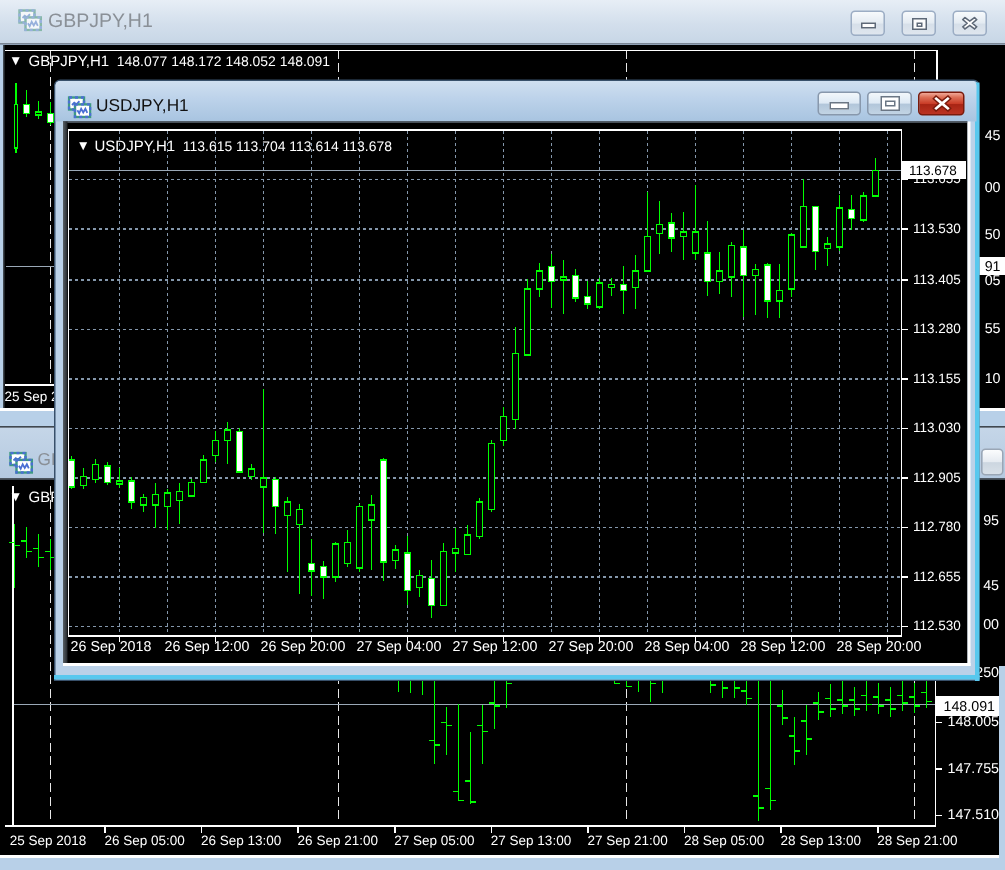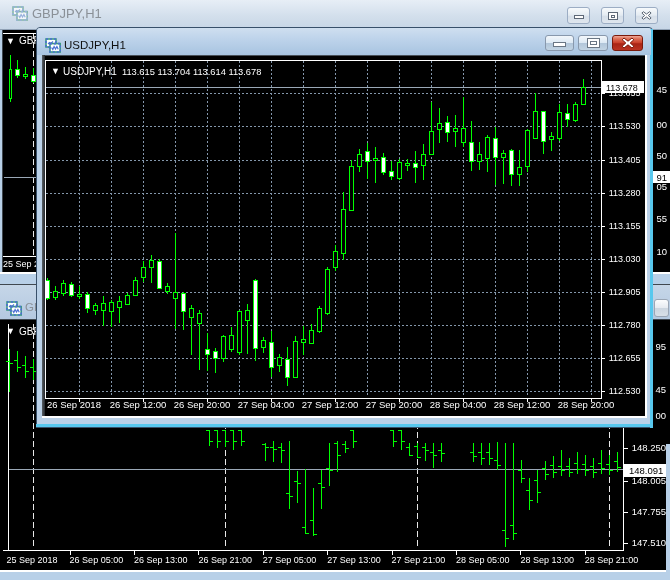--- a/index.html
+++ b/index.html
@@ -274,21 +274,21 @@
 <line x1="585.2" y1="551" x2="585.2" y2="555" stroke="#fff" stroke-width="1"></line>
 <text x="547.2" y="563" fill="#fff" font-size="9" text-anchor="middle">28 Sep 13:00</text>
 <text x="611.6" y="563" fill="#fff" font-size="9" text-anchor="middle">28 Sep 21:00</text>
   </svg>
   <div class="abs" style="left:0;top:286px;width:670px;height:2px;background:#fff;"></div>
   <div class="abs" style="left:0;top:288px;width:670px;height:8px;background:#b8d0e8;"></div>
   <div class="abs" style="left:666px;top:160px;width:4px;height:136px;background:#b8d0e8;"></div>
   <div class="abs" style="left:654px;top:15px;width:13px;height:16px;background:linear-gradient(180deg,#fbfcfd 0%,#e6ebf1 48%,#ccd6e0 53%,#d8e0e8 100%);border:1px solid #9aa6b5;border-radius:3px;"></div>
 </div>
 
-<div class="abs" style="left:36px;top:27px;width:617px;height:401px;">
+<div class="abs" style="left:36px;top:53px;width:617px;height:401px;">
 
   <div class="abs" style="left:0;top:0;width:617px;height:401px;background:#bad1e8;border:1px solid #38506a;border-radius:4px 4px 0 0;box-sizing:border-box;"></div>
   <div class="abs" style="left:614px;top:2px;width:3px;height:399px;background:#58c8ee;"></div>
   <div class="abs" style="left:0;top:397px;width:617px;height:3px;background:#58c8ee;"></div>
   <div class="abs" style="left:1px;top:1px;width:614px;height:27px;background:linear-gradient(180deg,#cfdff0 0%,#bcd2ea 45%,#a8c4e0 100%);border-radius:3px 3px 0 0;"></div>
   <svg style="position:absolute;left:9px;top:11px" width="16" height="15" viewBox="0 0 16 15">
 <rect x="1" y="1" width="10" height="8" fill="#ffffff" stroke="#3d9a82" stroke-width="1.6"></rect>
 <rect x="1" y="1" width="10" height="8" fill="none" stroke="#4a6fd4" stroke-width="1.6" stroke-dasharray="2,2"></rect>
 <path d="M3 6 l1.5 -1.5 l1.5 1 l2 -2" stroke="#4a6fd4" stroke-width="1.2" fill="none"></path>
 <rect x="5" y="5.6" width="10.2" height="8.4" fill="#ffffff" stroke="#3d9a82" stroke-width="1.6"></rect>

